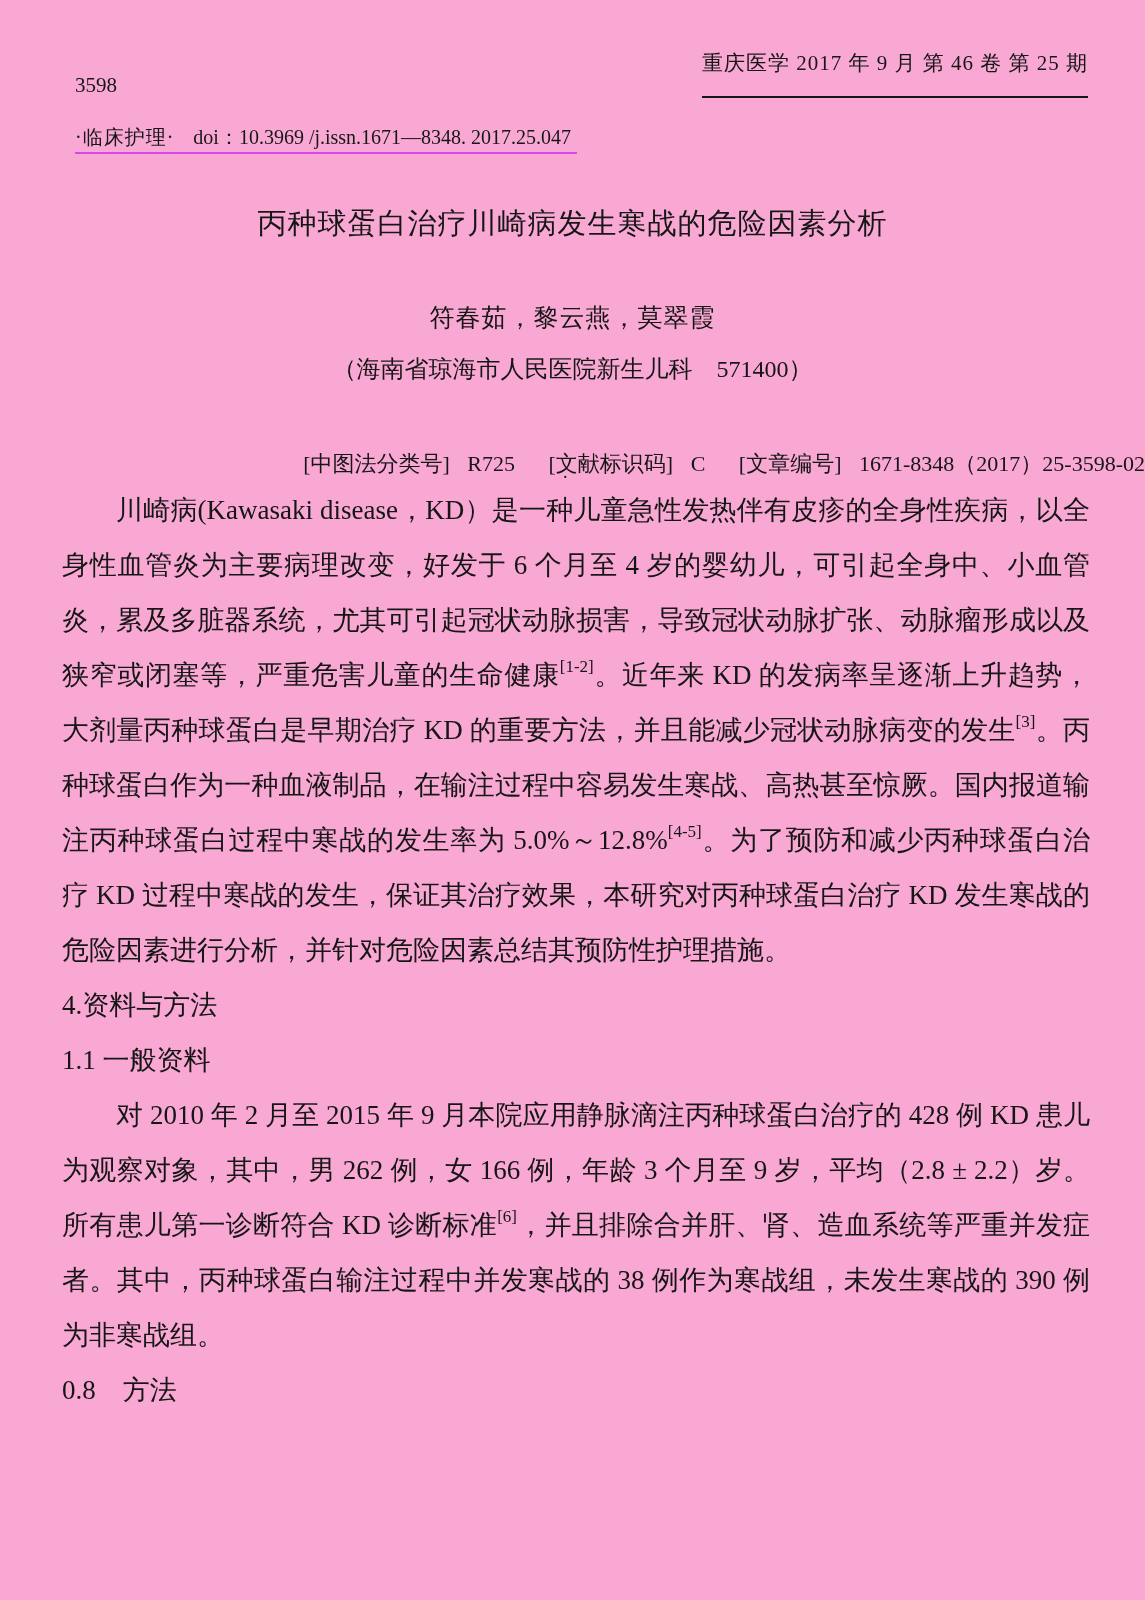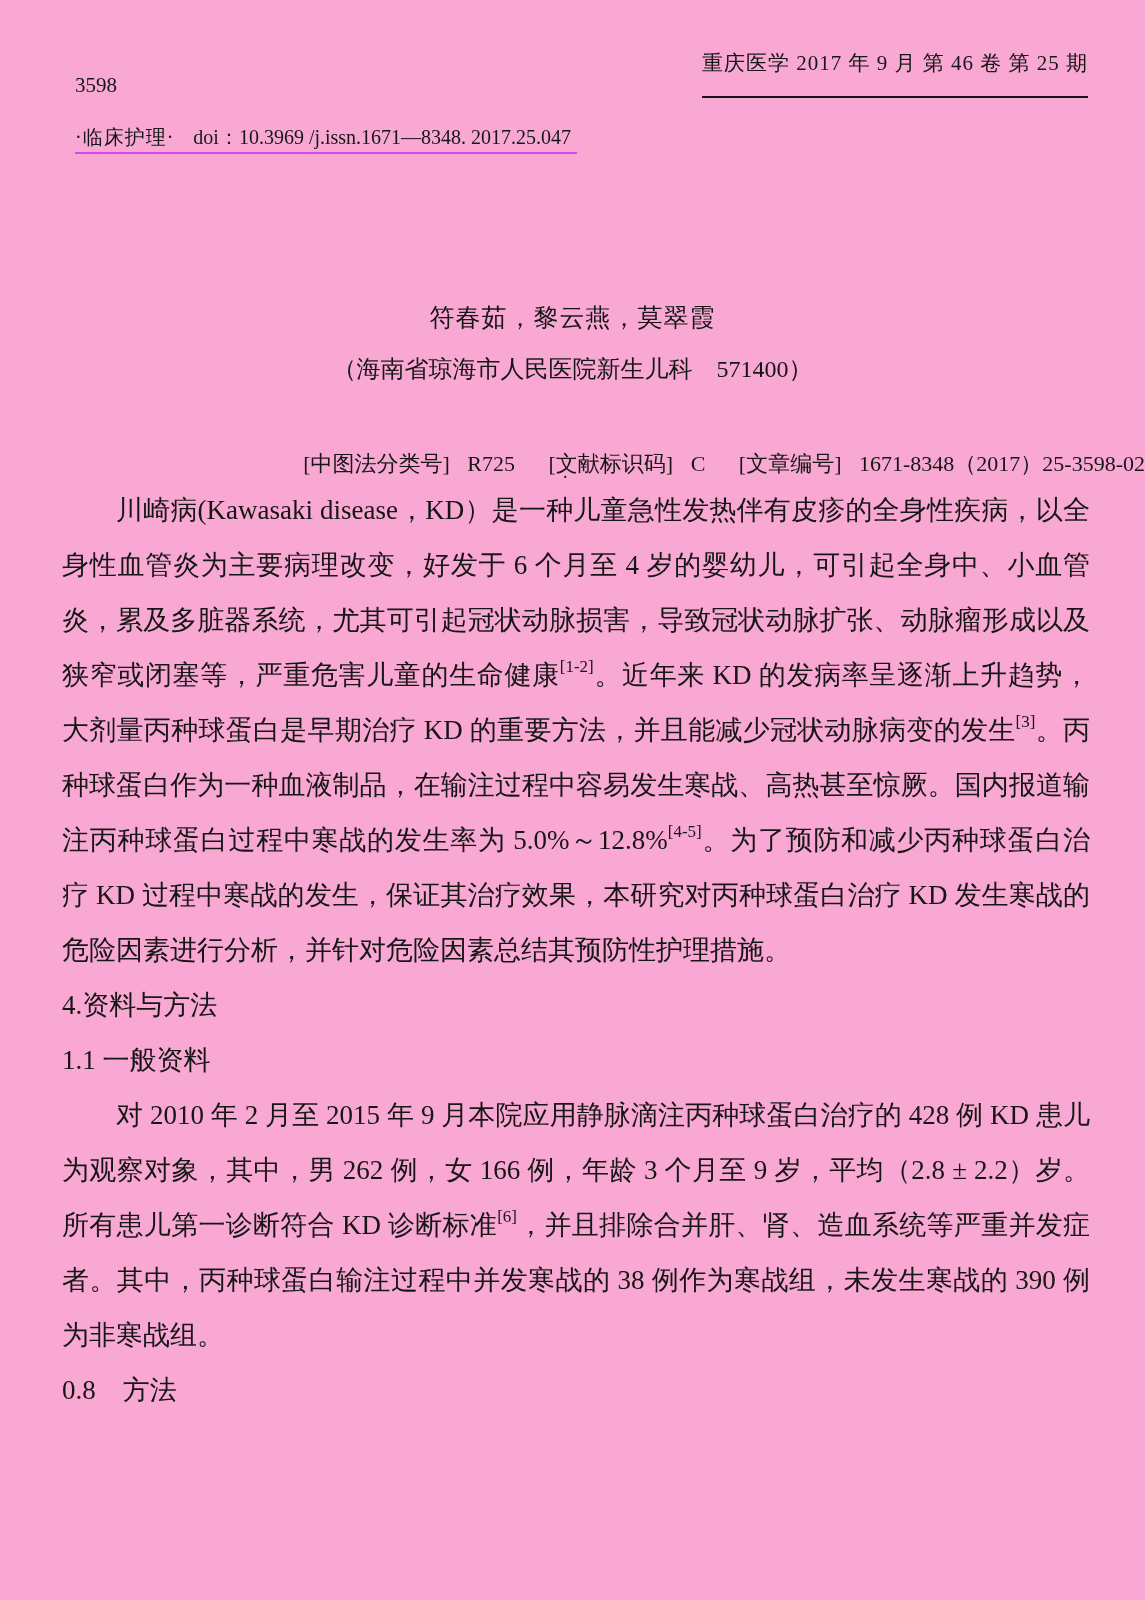--- a/index.html
+++ b/index.html
@@ -125,20 +125,21 @@
     <span class="journal-issue">重庆医学 2017 年 9 月 第 46 卷 第 25 期</span>
   </div>
 
   <div class="meta-line">
     <span class="meta-inner">
       <span class="column-name">·临床护理·</span>
       <span>doi：10.3969 /j.issn.1671—8348. 2017.25.047</span>
     </span>
   </div>
 
+  <h1 class="article-title">丙种球蛋白治疗川崎病发生寒战的危险因素分析</h1>
   <div class="authors-line">符春茹，黎云燕，莫翠霞</div>
   <div class="affiliation-line">（海南省琼海市人民医院新生儿科　571400）</div>
 
   <div class="classification-line">
     <span>[中图法分类号]</span>
     <span class="val">R725</span>
     <span class="group">[文献标识码]</span>
     <span class="val">C</span>
     <span class="group">[文章编号]</span>
     <span class="val">1671-8348（2017）25-3598-02</span>

